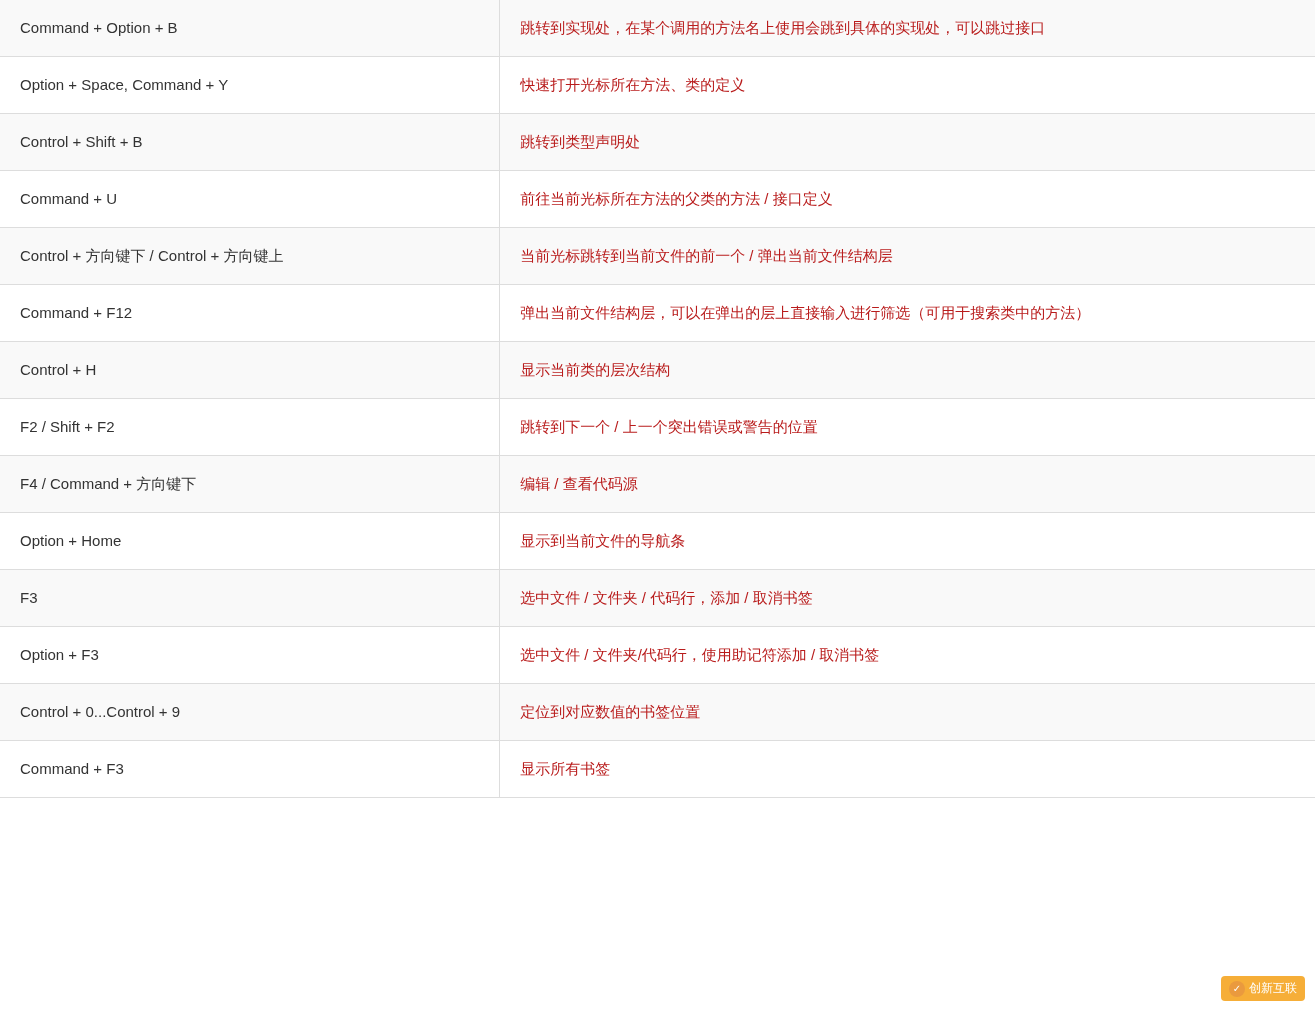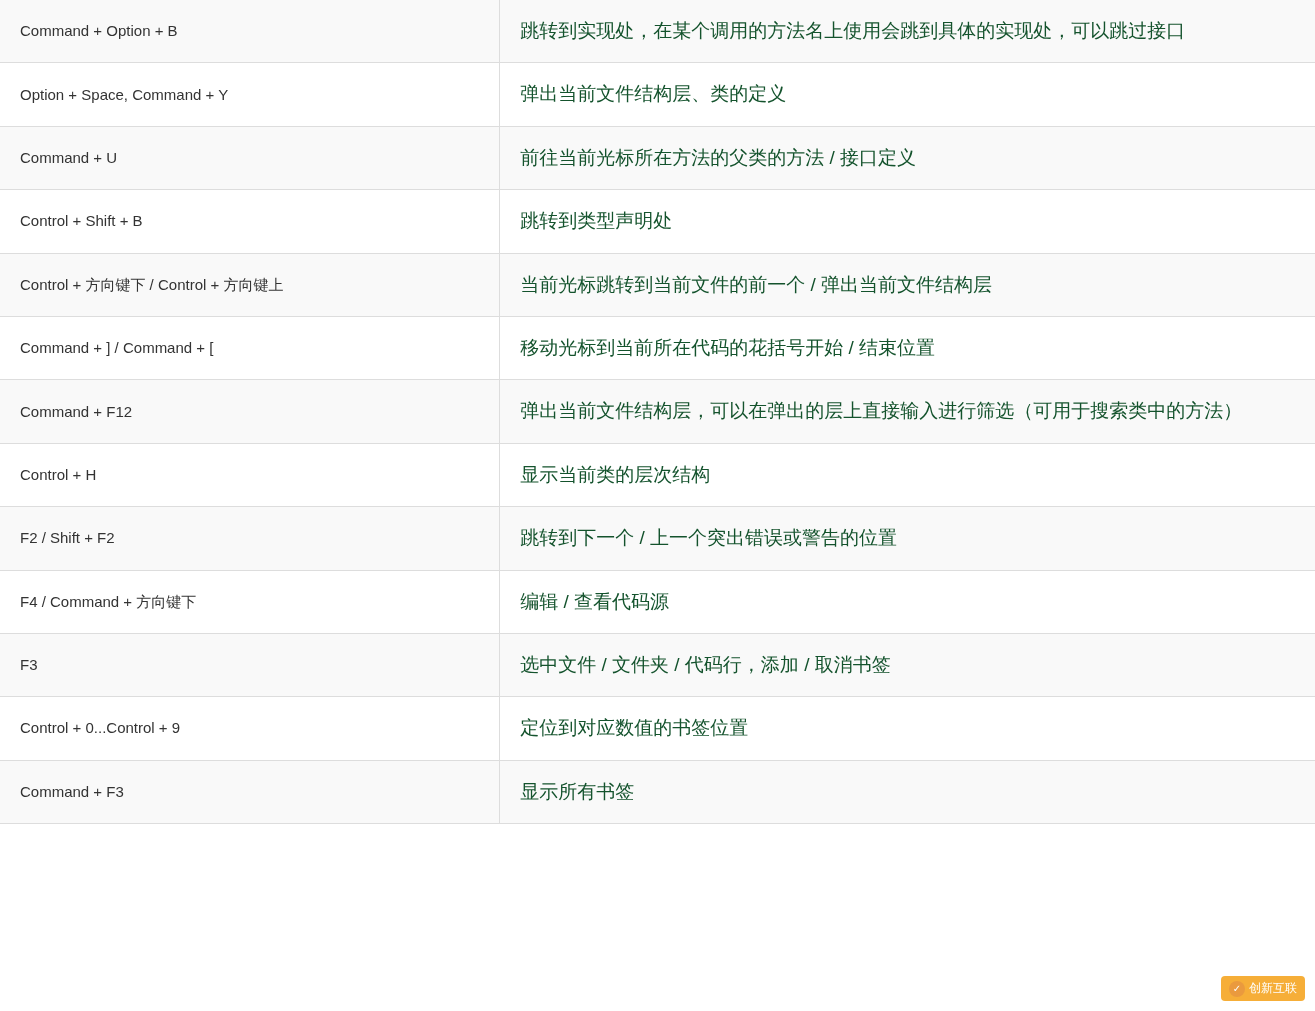--- a/index.html
+++ b/index.html
@@ -34,22 +34,22 @@
       padding: 16px 20px;
       vertical-align: middle;
       line-height: 1.6;
     }
     td:first-child {
       border-right: 1px solid #ddd;
       color: #333;
       font-size: 15px;
     }
     td:last-child {
-      color: #14532d;
-      font-size: 19px;
+      color: #b91c1c;
+      font-size: 15px;
     }
     .watermark {
       position: fixed;
       bottom: 10px;
       right: 10px;
       background: #f5a623;
       color: white;
       font-size: 12px;
       padding: 4px 8px;
       border-radius: 4px;
@@ -78,57 +78,61 @@
       <col class="col-key">
       <col class="col-val">
     </colgroup>
     <tbody id="table-body">
     <tr>
           <td>Command + Option + B</td>
           <td>跳转到实现处，在某个调用的方法名上使用会跳到具体的实现处，可以跳过接口</td>
         </tr>
         <tr>
           <td>Option + Space, Command + Y</td>
-          <td>弹出当前文件结构层、类的定义</td>
+          <td>快速打开光标所在方法、类的定义</td>
+        </tr>
+        <tr>
+          <td>Control + Shift + B</td>
+          <td>跳转到类型声明处</td>
         </tr>
         <tr>
           <td>Command + U</td>
           <td>前往当前光标所在方法的父类的方法 / 接口定义</td>
         </tr>
         <tr>
-          <td>Control + Shift + B</td>
-          <td>跳转到类型声明处</td>
-        </tr>
-        <tr>
           <td>Control + 方向键下 / Control + 方向键上</td>
           <td>当前光标跳转到当前文件的前一个 / 弹出当前文件结构层</td>
-        </tr>
-        <tr>
-          <td>Command + ] / Command + [</td>
-          <td>移动光标到当前所在代码的花括号开始 / 结束位置</td>
         </tr>
         <tr>
           <td>Command + F12</td>
           <td>弹出当前文件结构层，可以在弹出的层上直接输入进行筛选（可用于搜索类中的方法）</td>
         </tr>
         <tr>
           <td>Control + H</td>
           <td>显示当前类的层次结构</td>
         </tr>
         <tr>
           <td>F2 / Shift + F2</td>
           <td>跳转到下一个 / 上一个突出错误或警告的位置</td>
         </tr>
         <tr>
           <td>F4 / Command + 方向键下</td>
           <td>编辑 / 查看代码源</td>
         </tr>
         <tr>
+          <td>Option + Home</td>
+          <td>显示到当前文件的导航条</td>
+        </tr>
+        <tr>
           <td>F3</td>
           <td>选中文件 / 文件夹 / 代码行，添加 / 取消书签</td>
+        </tr>
+        <tr>
+          <td>Option + F3</td>
+          <td>选中文件 / 文件夹/代码行，使用助记符添加 / 取消书签</td>
         </tr>
         <tr>
           <td>Control + 0...Control + 9</td>
           <td>定位到对应数值的书签位置</td>
         </tr>
         <tr>
           <td>Command + F3</td>
           <td>显示所有书签</td>
         </tr>
       </tbody>

